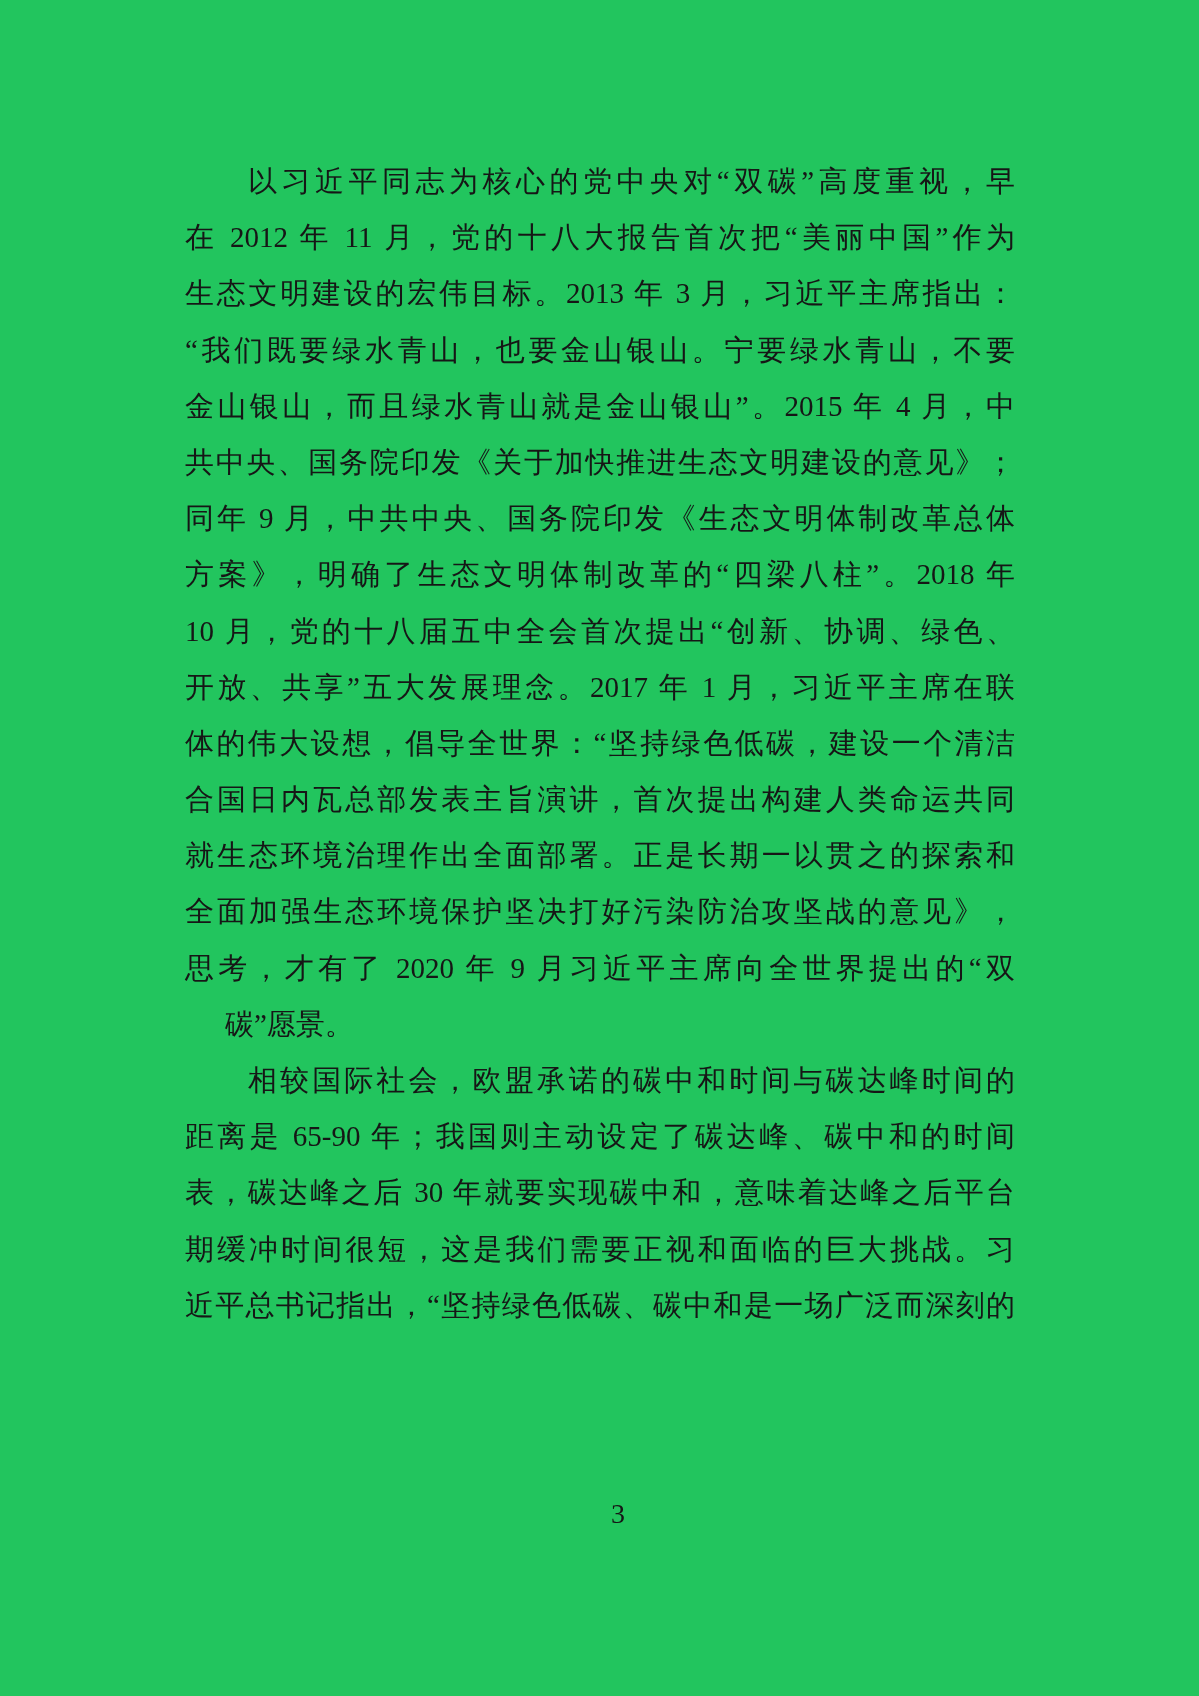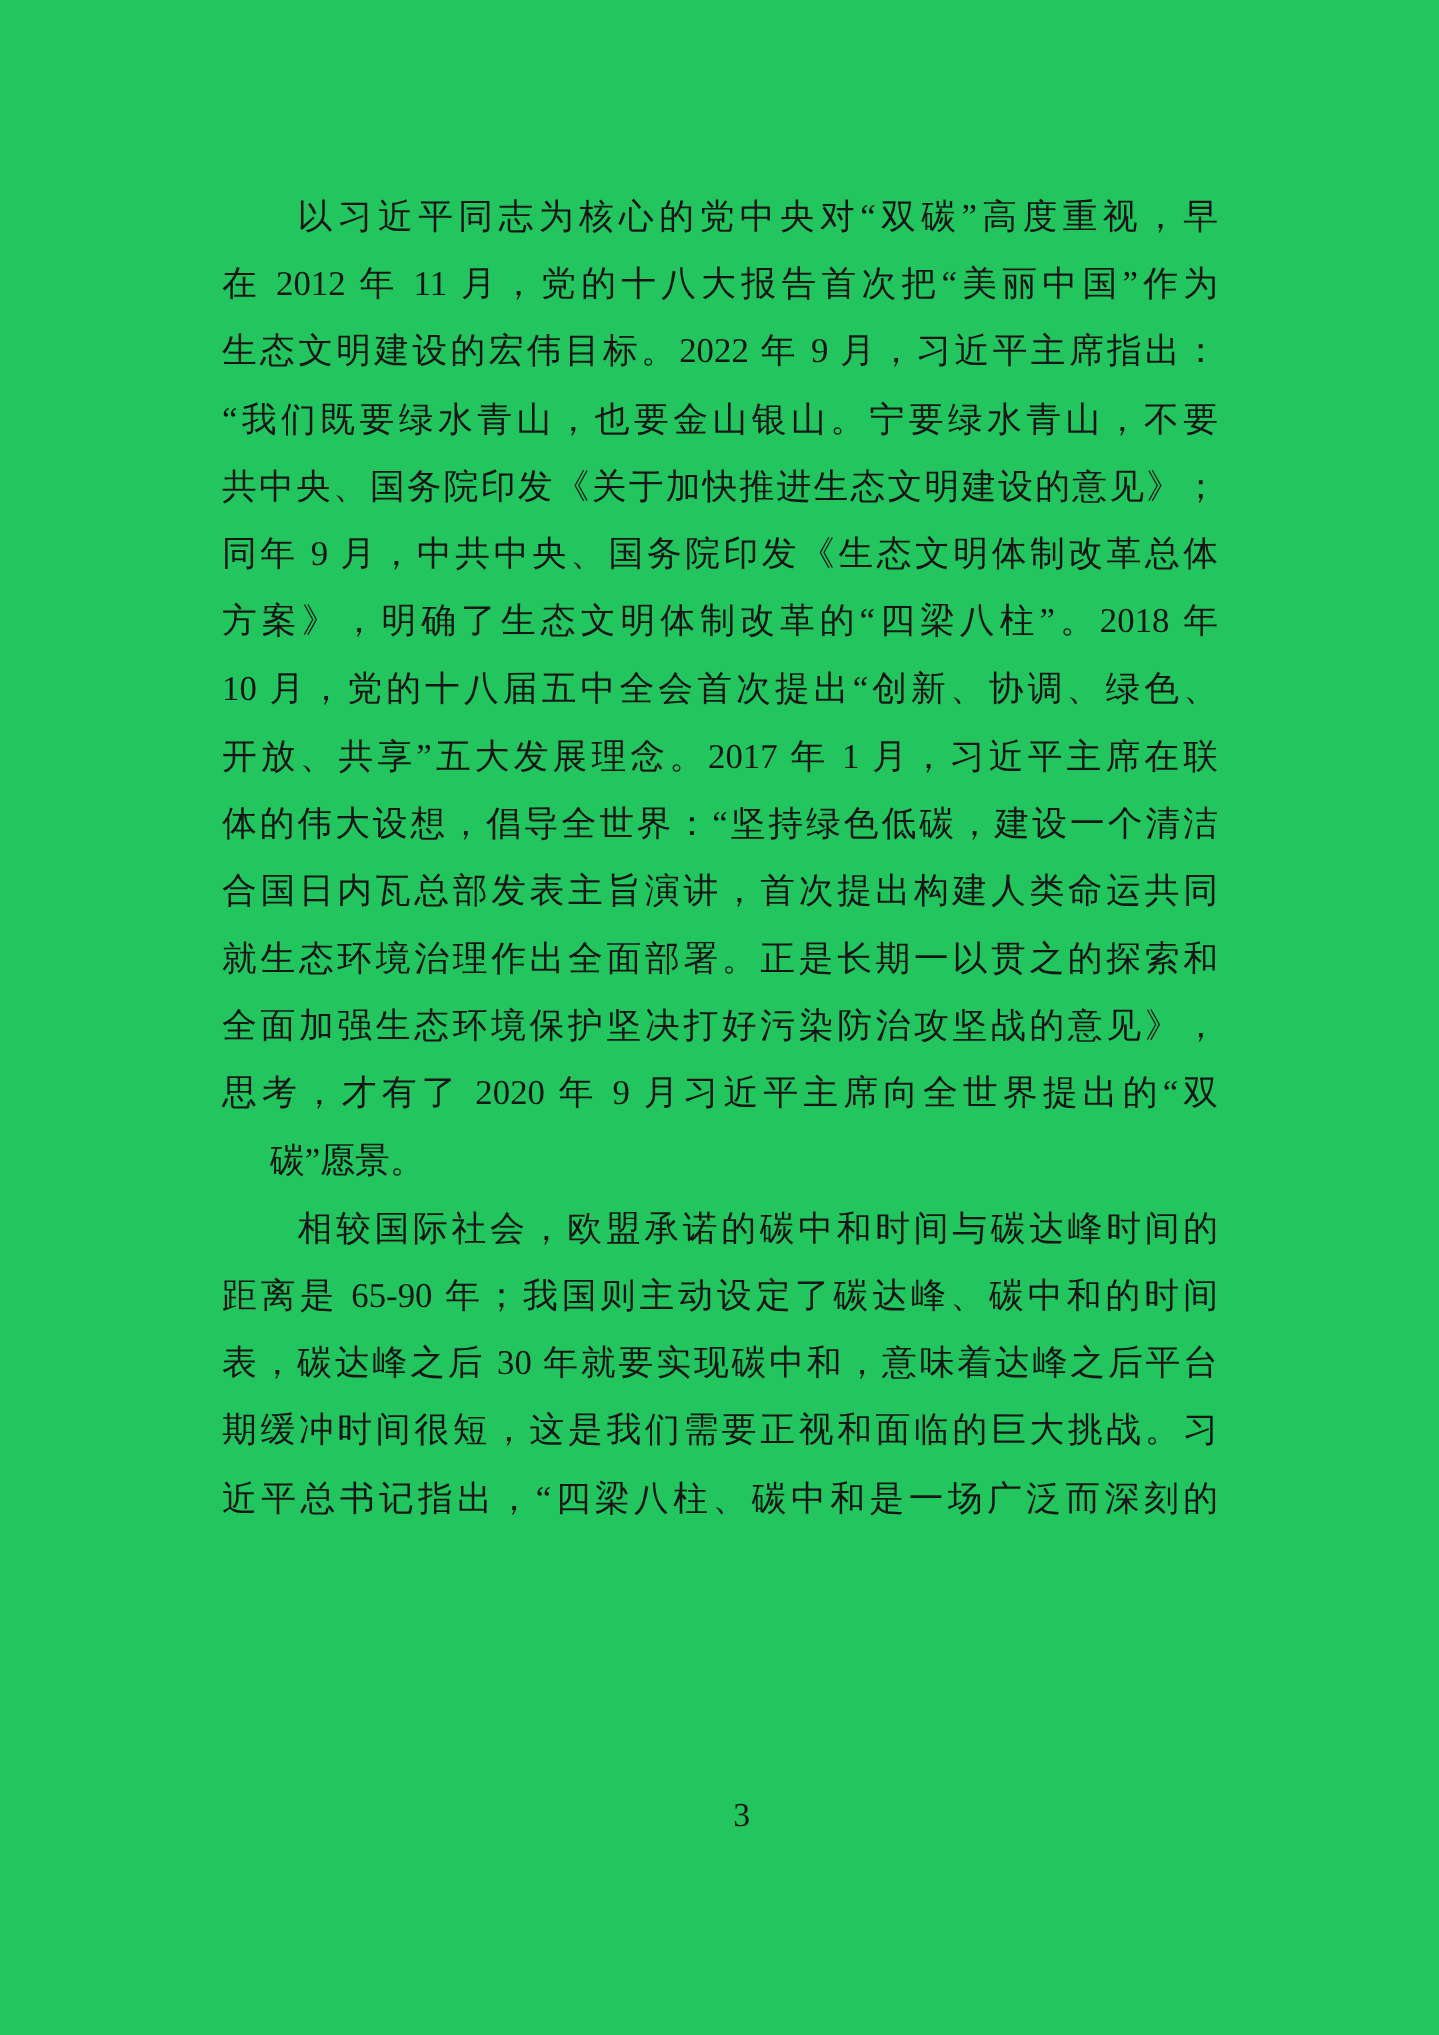--- a/index.html
+++ b/index.html
@@ -52,33 +52,34 @@
     font-family: "Liberation Serif", "DejaVu Serif", serif;
   }
 </style>
 </head>
 <body>
 
 <div class="page">
   <div class="text-block" id="body-text">
       <div class="line indent">以习近平同志为核心的党中央对“双碳”高度重视，早</div>
       <div class="line">在 2012 年 11 月，党的十八大报告首次把“美丽中国”作为</div>
-      <div class="line">生态文明建设的宏伟目标。2022 年 9 月，习近平主席指出：</div>
+      <div class="line">生态文明建设的宏伟目标。2013 年 3 月，习近平主席指出：</div>
       <div class="line">“我们既要绿水青山，也要金山银山。宁要绿水青山，不要</div>
+      <div class="line">金山银山，而且绿水青山就是金山银山”。2015 年 4 月，中</div>
       <div class="line">共中央、国务院印发《关于加快推进生态文明建设的意见》；</div>
       <div class="line">同年 9 月，中共中央、国务院印发《生态文明体制改革总体</div>
       <div class="line">方案》，明确了生态文明体制改革的“四梁八柱”。2018 年</div>
       <div class="line">10 月，党的十八届五中全会首次提出“创新、协调、绿色、</div>
       <div class="line">开放、共享”五大发展理念。2017 年 1 月，习近平主席在联</div>
       <div class="line">体的伟大设想，倡导全世界：“坚持绿色低碳，建设一个清洁</div>
       <div class="line">合国日内瓦总部发表主旨演讲，首次提出构建人类命运共同</div>
       <div class="line">就生态环境治理作出全面部署。正是长期一以贯之的探索和</div>
       <div class="line">全面加强生态环境保护坚决打好污染防治攻坚战的意见》，</div>
       <div class="line">思考，才有了 2020 年 9 月习近平主席向全世界提出的“双</div>
       <div class="line para-end">碳”愿景。</div>
       <div class="line indent">相较国际社会，欧盟承诺的碳中和时间与碳达峰时间的</div>
       <div class="line">距离是 65-90 年；我国则主动设定了碳达峰、碳中和的时间</div>
       <div class="line">表，碳达峰之后 30 年就要实现碳中和，意味着达峰之后平台</div>
       <div class="line">期缓冲时间很短，这是我们需要正视和面临的巨大挑战。习</div>
-      <div class="line">近平总书记指出，“四梁八柱、碳中和是一场广泛而深刻的</div>
+      <div class="line">近平总书记指出，“坚持绿色低碳、碳中和是一场广泛而深刻的</div>
     </div>
   <div class="page-number">3</div>
 </div>
 
 </body></html>

